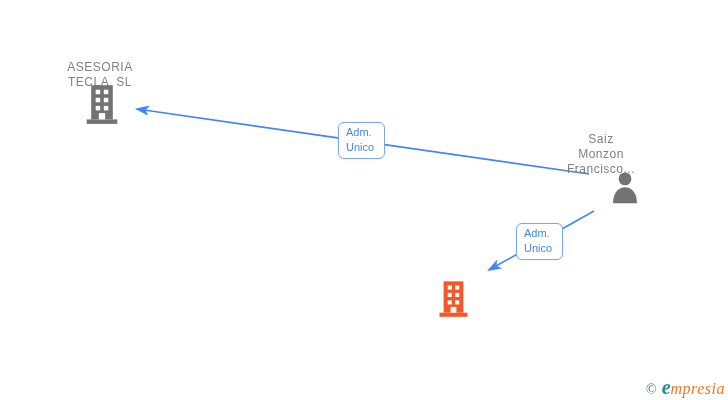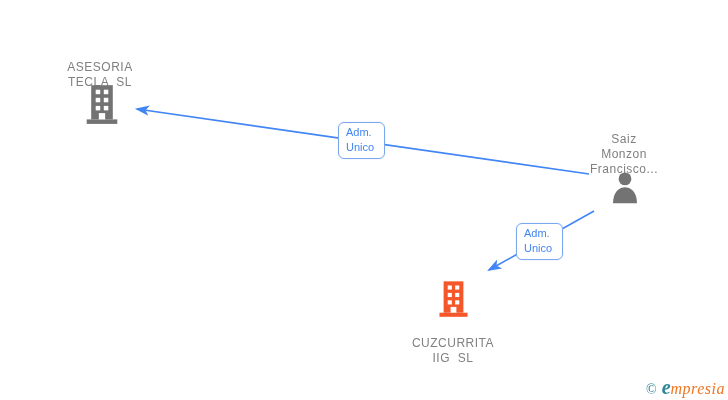--- a/index.html
+++ b/index.html
@@ -126,21 +126,21 @@
         <rect x="22" y="5" width="5" height="5"></rect>
         <rect x="13" y="14" width="5" height="5"></rect>
         <rect x="22" y="14" width="5" height="5"></rect>
         <rect x="13" y="23" width="5" height="5"></rect>
         <rect x="22" y="23" width="5" height="5"></rect>
         <rect x="16.5" y="31" width="7" height="7"></rect>
       </g>
     </svg>
   </div>
 
-  <div class="node-label" style="left:624px; top:116px;">
+  <div class="node-label" style="left:601px; top:116px;">
     <span>Saiz</span>
     <span>Monzon</span>
     <span>Francisco...</span>
   </div>
   <div class="node icon-gray" style="left:610px; top:171px;">
     <svg width="30" height="33" viewBox="0 0 40 42">
       <g fill="currentColor">
         <circle cx="20" cy="9.5" r="8.5"></circle>
         <path d="M4,42 C4,26 13,20.5 20,20.5 C27,20.5 36,26 36,42 Z"></path>
       </g>
@@ -157,24 +157,20 @@
         <rect x="13" y="5" width="5" height="5"></rect>
         <rect x="22" y="5" width="5" height="5"></rect>
         <rect x="13" y="14" width="5" height="5"></rect>
         <rect x="22" y="14" width="5" height="5"></rect>
         <rect x="13" y="23" width="5" height="5"></rect>
         <rect x="22" y="23" width="5" height="5"></rect>
         <rect x="16.5" y="31" width="7" height="7"></rect>
       </g>
     </svg>
   </div>
-  <div class="node-label" style="left:453px; top:320px;">
-    <span>CUZCURRITA</span>
-    <span>IIG SL</span>
-  </div>
 
   <div class="edge-label" style="left:338px; top:122px;">
     <span>Adm.</span>
     <span>Unico</span>
   </div>
   <div class="edge-label" style="left:516px; top:223px;">
     <span>Adm.</span>
     <span>Unico</span>
   </div>
 

